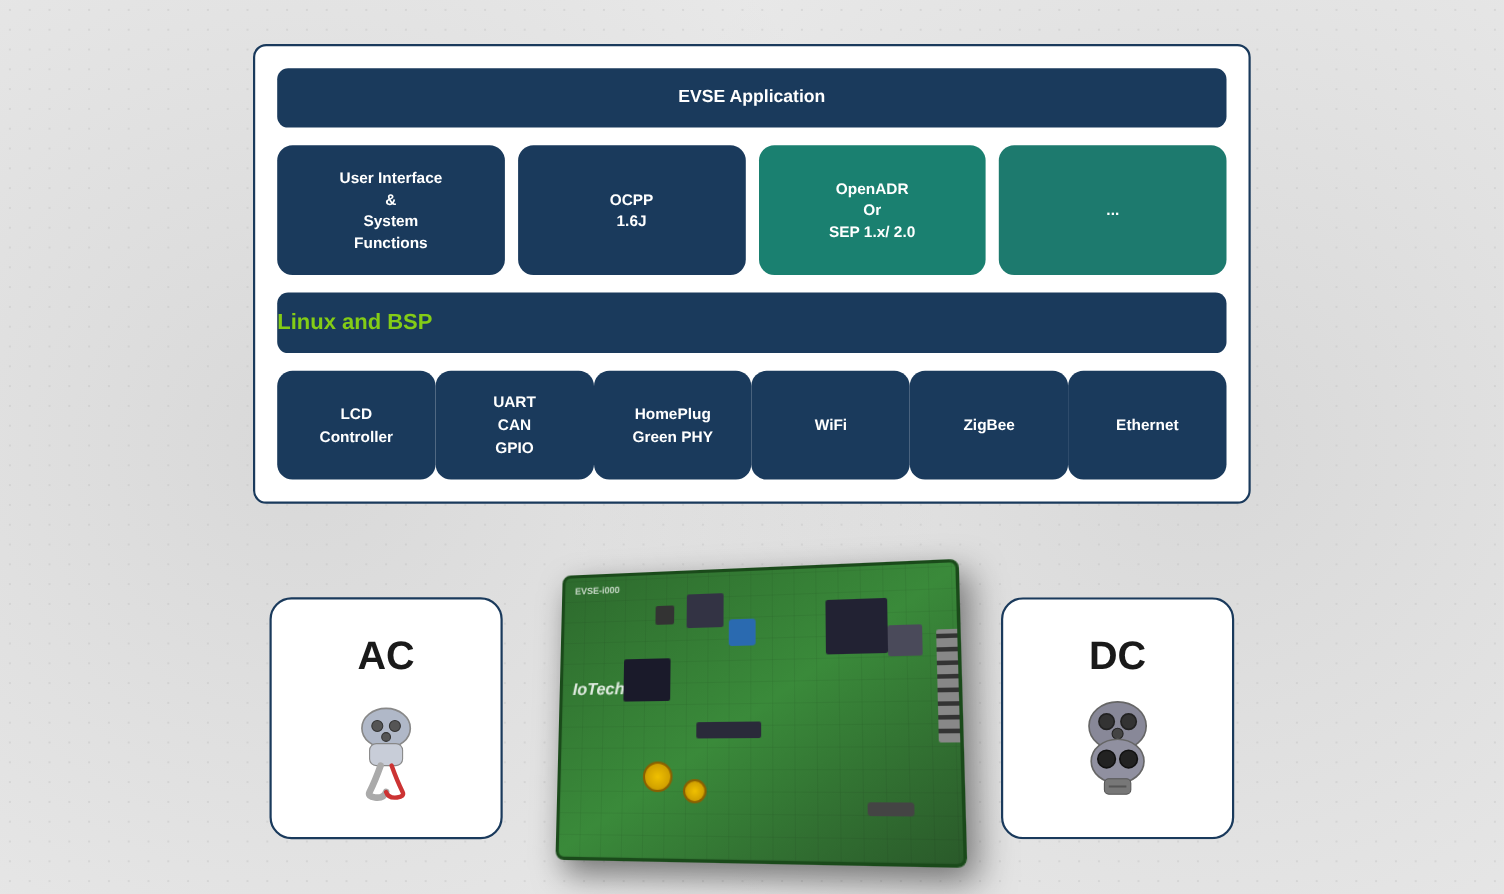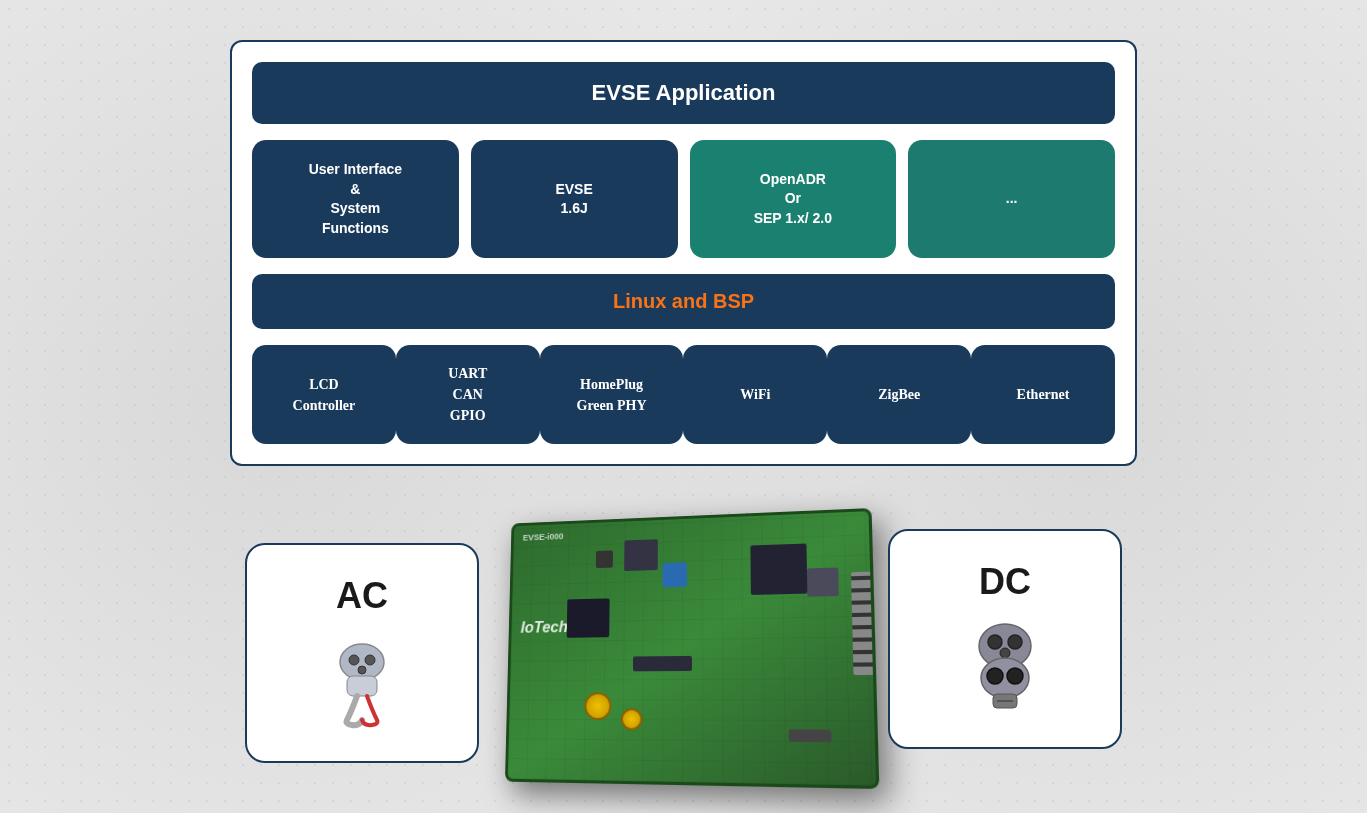--- a/index.html
+++ b/index.html
@@ -36,21 +36,21 @@
       border-radius: 12px;
       padding: 20px;
     }
 
     
     .evse-banner {
       background-color: #1a3a5c;
       border-radius: 10px;
       color: white;
       text-align: center;
-      font-size: 22px;
+      font-size: 16px;
       font-weight: bold;
       padding: 18px 0;
       margin-bottom: 16px;
     }
 
     
     .protocol-row {
       display: flex;
       gap: 12px;
       margin-bottom: 16px;
@@ -78,32 +78,30 @@
     }
 
     .proto-box.teal-dark {
       background-color: #1d7a6e;
     }
 
     
     .linux-banner {
       background-color: #1a3a5c;
       border-radius: 10px;
-      color: #f97316;
-      text-align: center;
+      color: #84cc16;
       font-size: 20px;
       font-weight: bold;
       padding: 16px 0;
       margin-bottom: 16px;
     }
 
     
     .hw-row {
       display: flex;
-      font-family: Liberation Serif, serif;
     }
 
     .hw-box {
       background-color: #1a3a5c;
       border-radius: 14px;
       color: white;
       text-align: center;
       font-size: 14px;
       font-weight: 600;
       padding: 18px 10px;
@@ -124,37 +122,37 @@
       display: flex;
       justify-content: center;
       align-items: center;
       gap: 0px;
     }
 
     .connector-card {
       background: white;
       border: 2px solid #1a3a5c;
       border-radius: 20px;
-      width: 234px;
+      width: 212px;
       height: 220px;
       display: flex;
       flex-direction: column;
       align-items: center;
       justify-content: center;
       position: absolute;
     }
 
     .connector-card.ac {
       left: 245px;
       bottom: 30px;
     }
 
     .connector-card.dc {
       right: 245px;
-      bottom: 44px;
+      bottom: 30px;
       text-align: center;
     }
 
     .connector-label {
       font-size: 36px;
       font-weight: 900;
       color: #1a1a1a;
       margin-bottom: 10px;
     }
 
@@ -285,21 +283,21 @@
   </div>
 
   <div class="protocol-row">
     <div class="proto-box">
       <span style="white-space:pre-line">User Interface
 &amp;
 System
 Functions</span>
     </div>
     <div class="proto-box">
-      <span style="white-space:pre-line">EVSE
+      <span style="white-space:pre-line">OCPP
 1.6J</span>
     </div>
     <div class="proto-box teal">
       <span style="white-space:pre-line">OpenADR
 Or
 SEP 1.x/ 2.0</span>
     </div>
     <div class="proto-box teal-dark">
       <span>...</span>
     </div>

